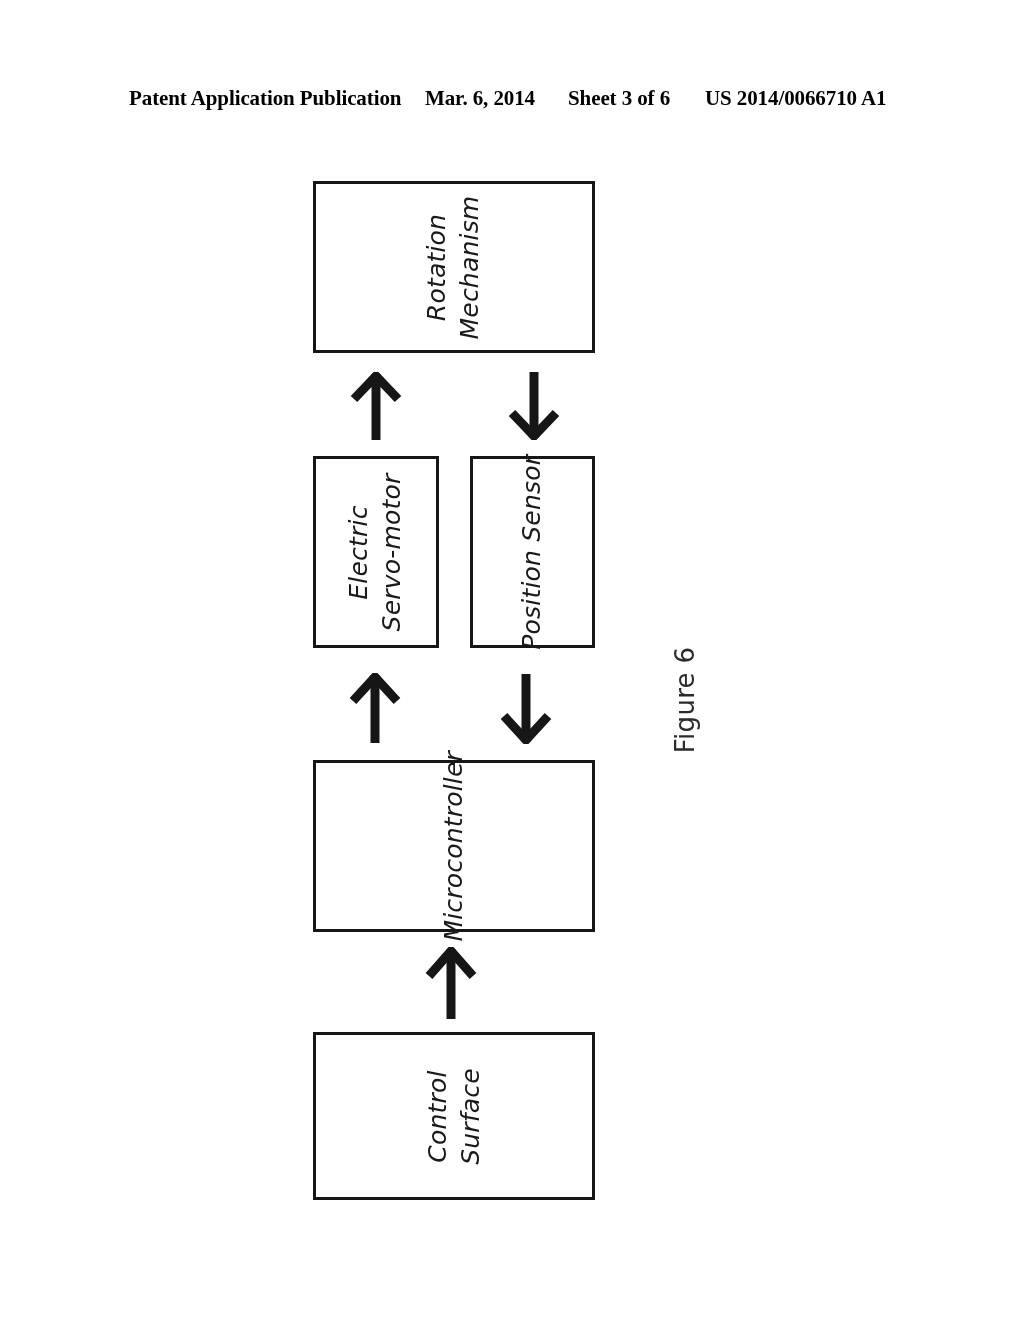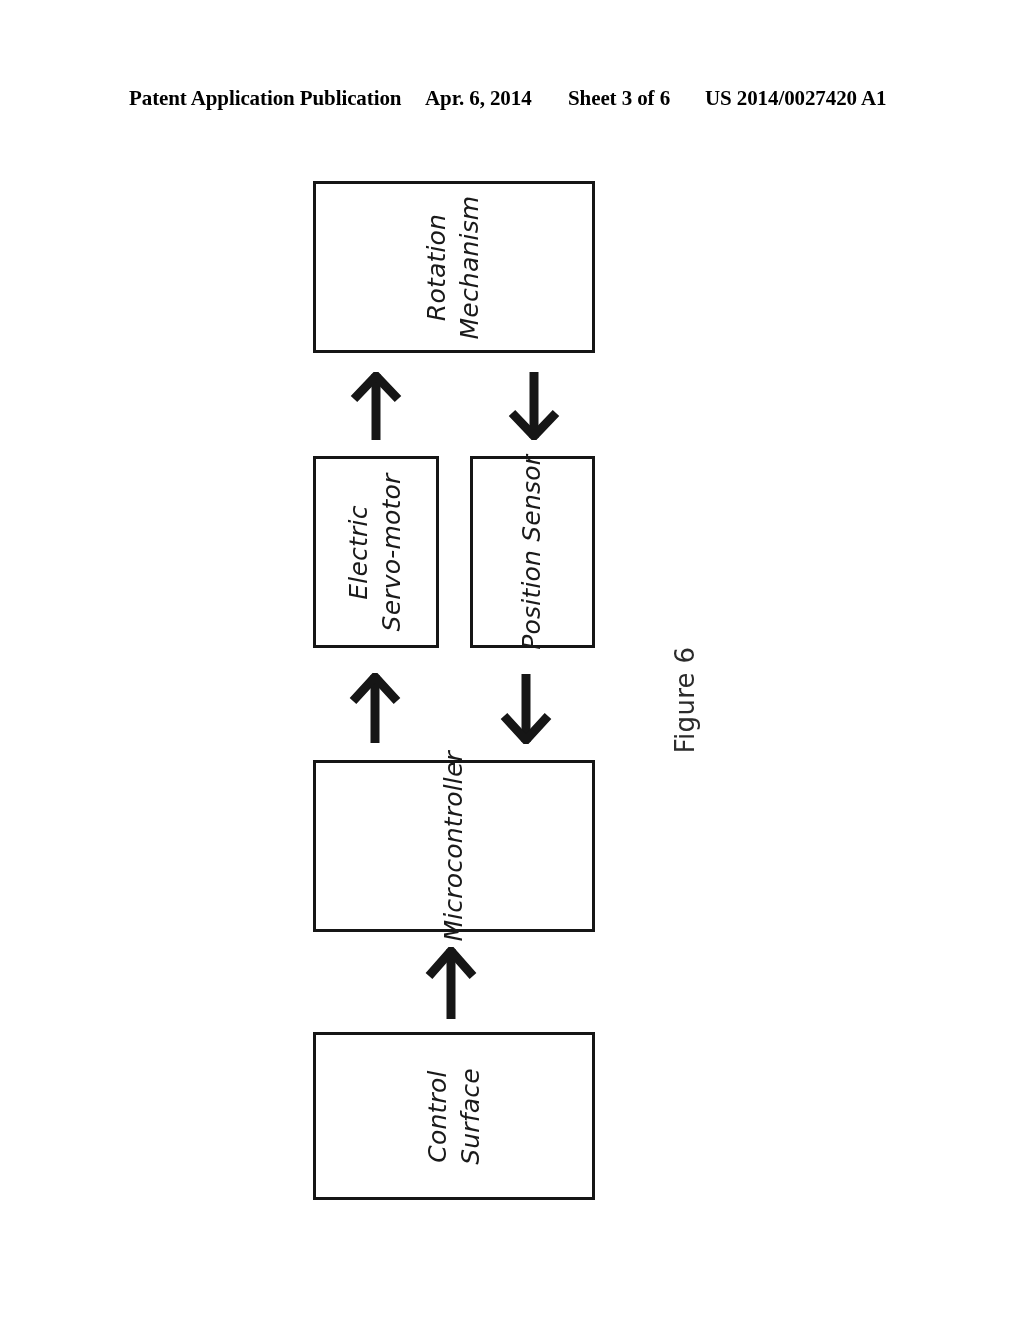--- a/index.html
+++ b/index.html
@@ -135,23 +135,23 @@
     font-size: 26px;
     color: #2b2b2b;
     letter-spacing: 0.3px;
   }
 </style>
 </head>
 <body>
 
 <div id="page-header">
   <span class="hdr-pub">Patent Application Publication</span>
-  <span class="hdr-date">Apr. 6, 2014</span>
+  <span class="hdr-date">Mar. 6, 2014</span>
   <span class="hdr-sheet">Sheet 3 of 6</span>
-  <span class="hdr-docnum">US 2014/0027420 A1</span>
+  <span class="hdr-docnum">US 2014/0066710 A1</span>
 </div>
 
 <div id="diagram">
 
   <div class="node-box" id="box-rotation-mechanism">
     <div class="node-label">
       <span class="lbl-line">Rotation</span>
       <span class="lbl-line">Mechanism</span>
     </div>
   </div>

